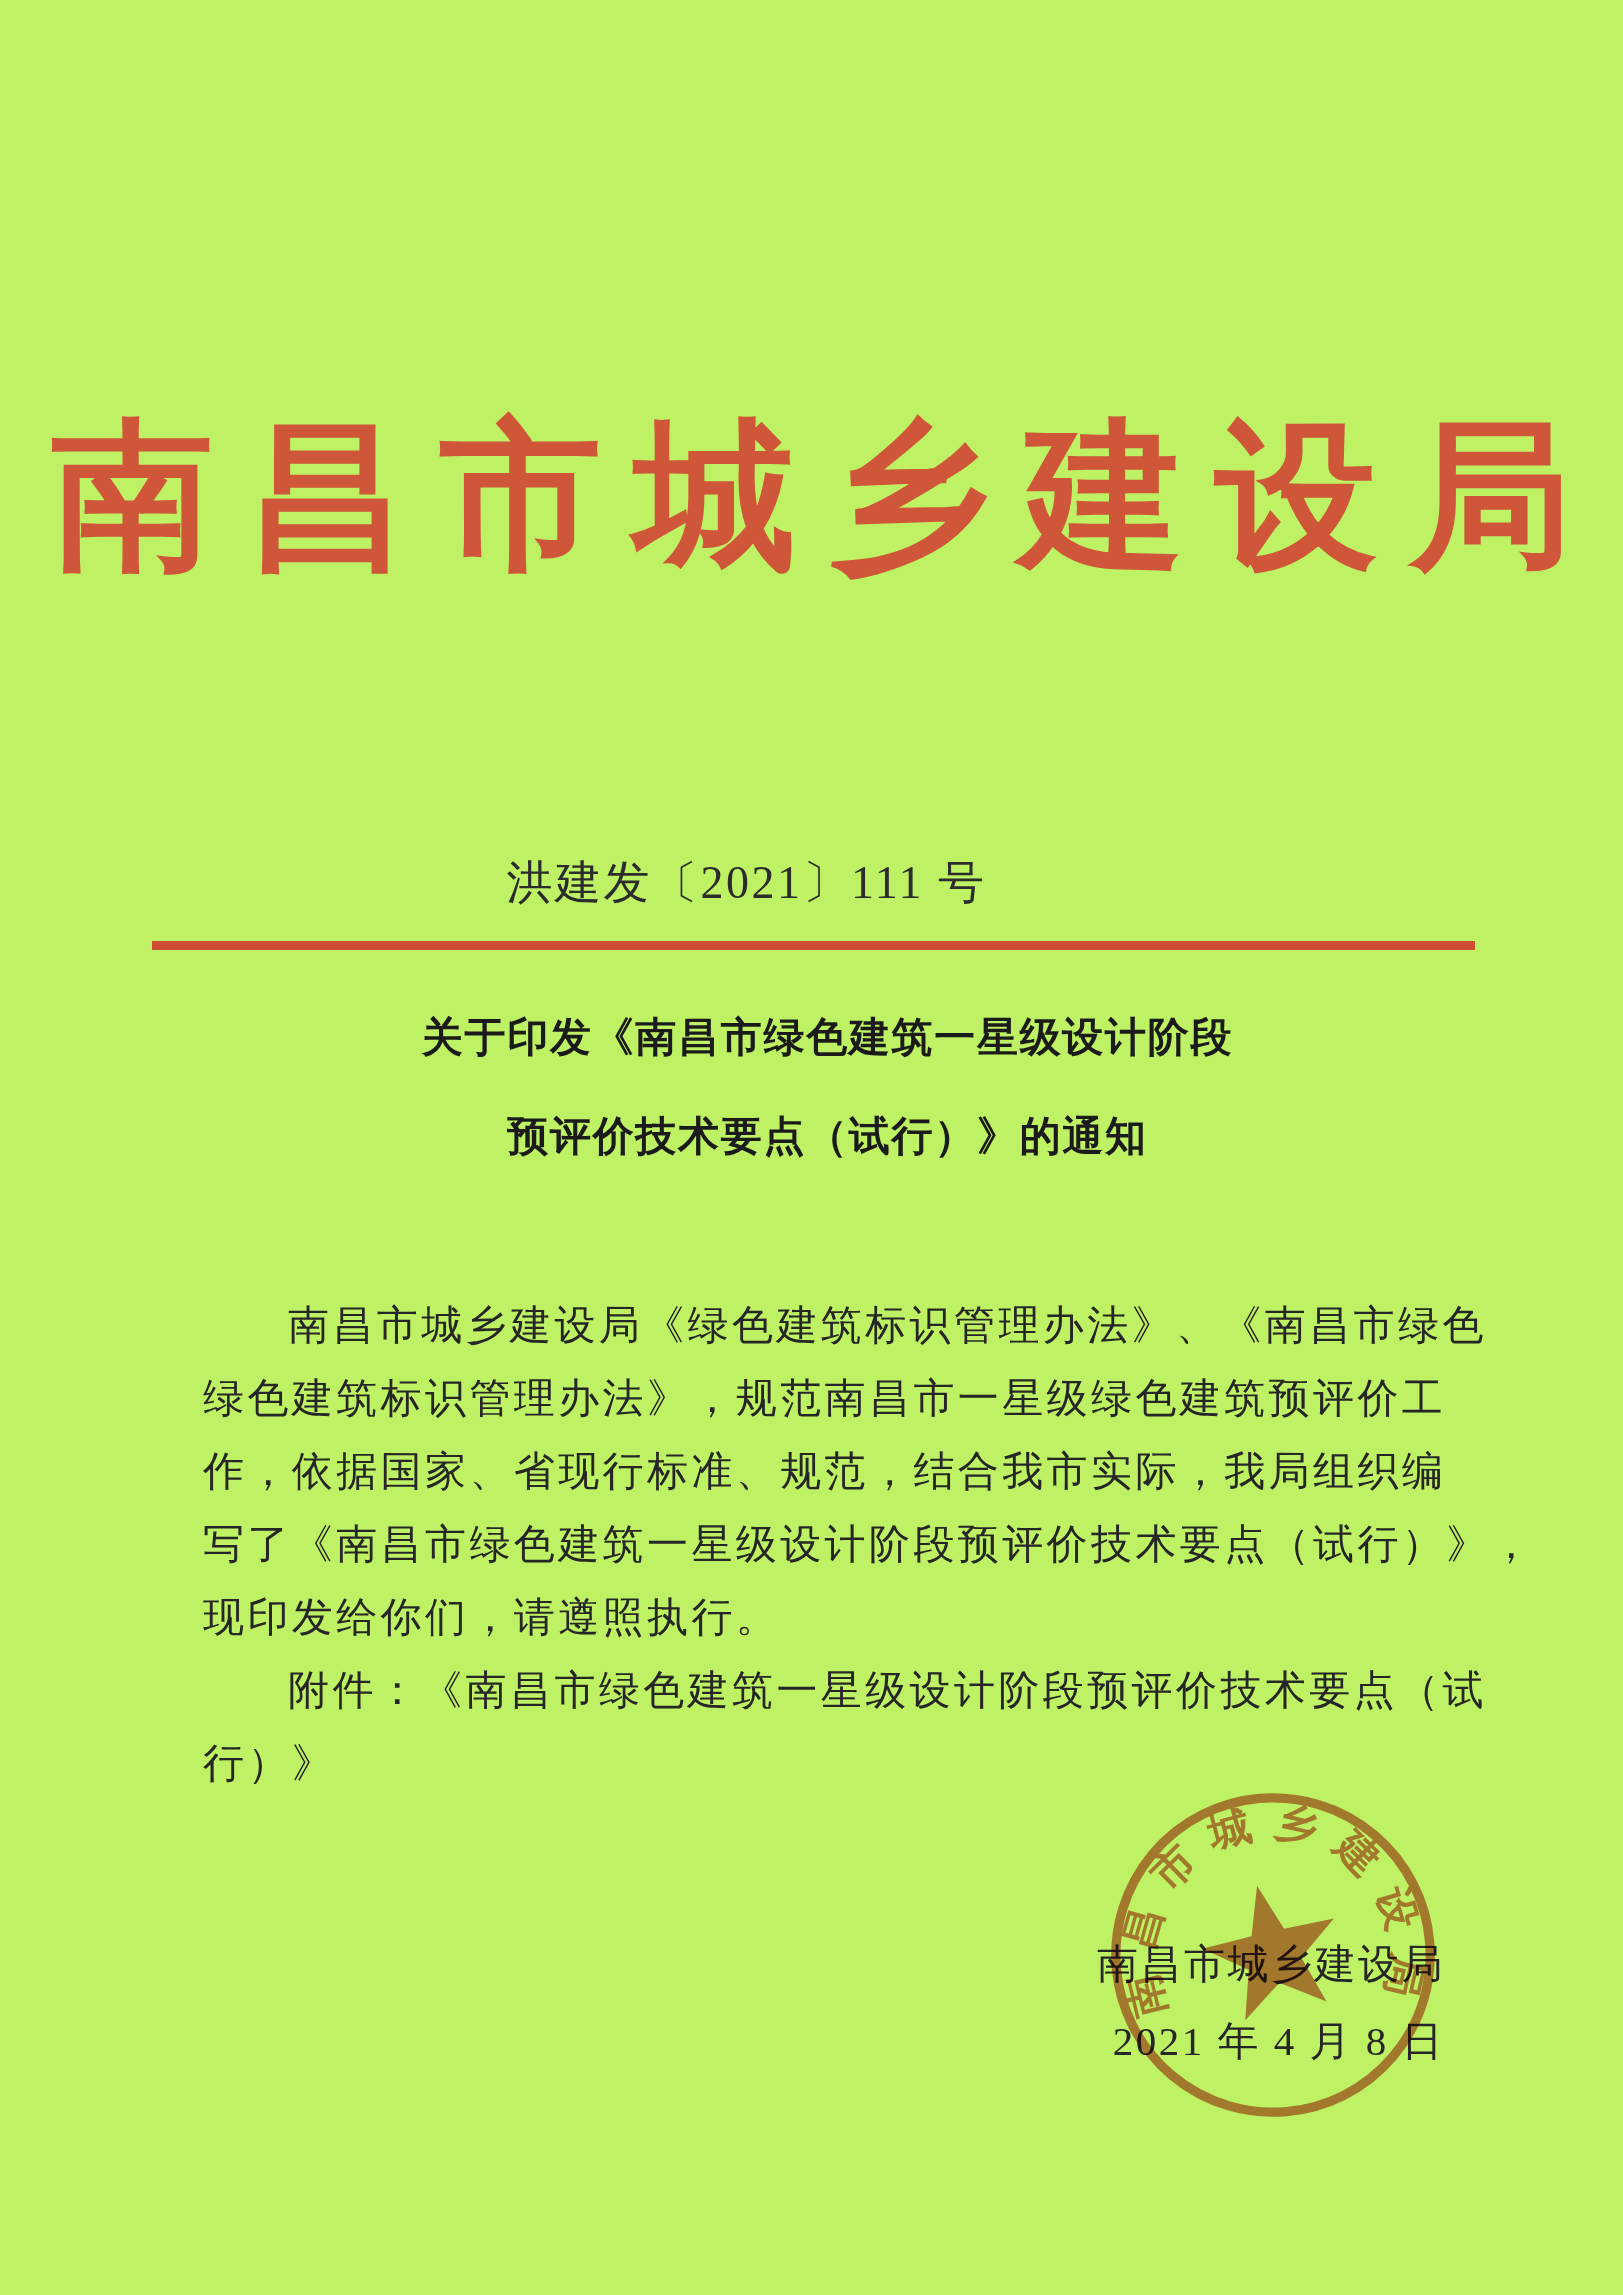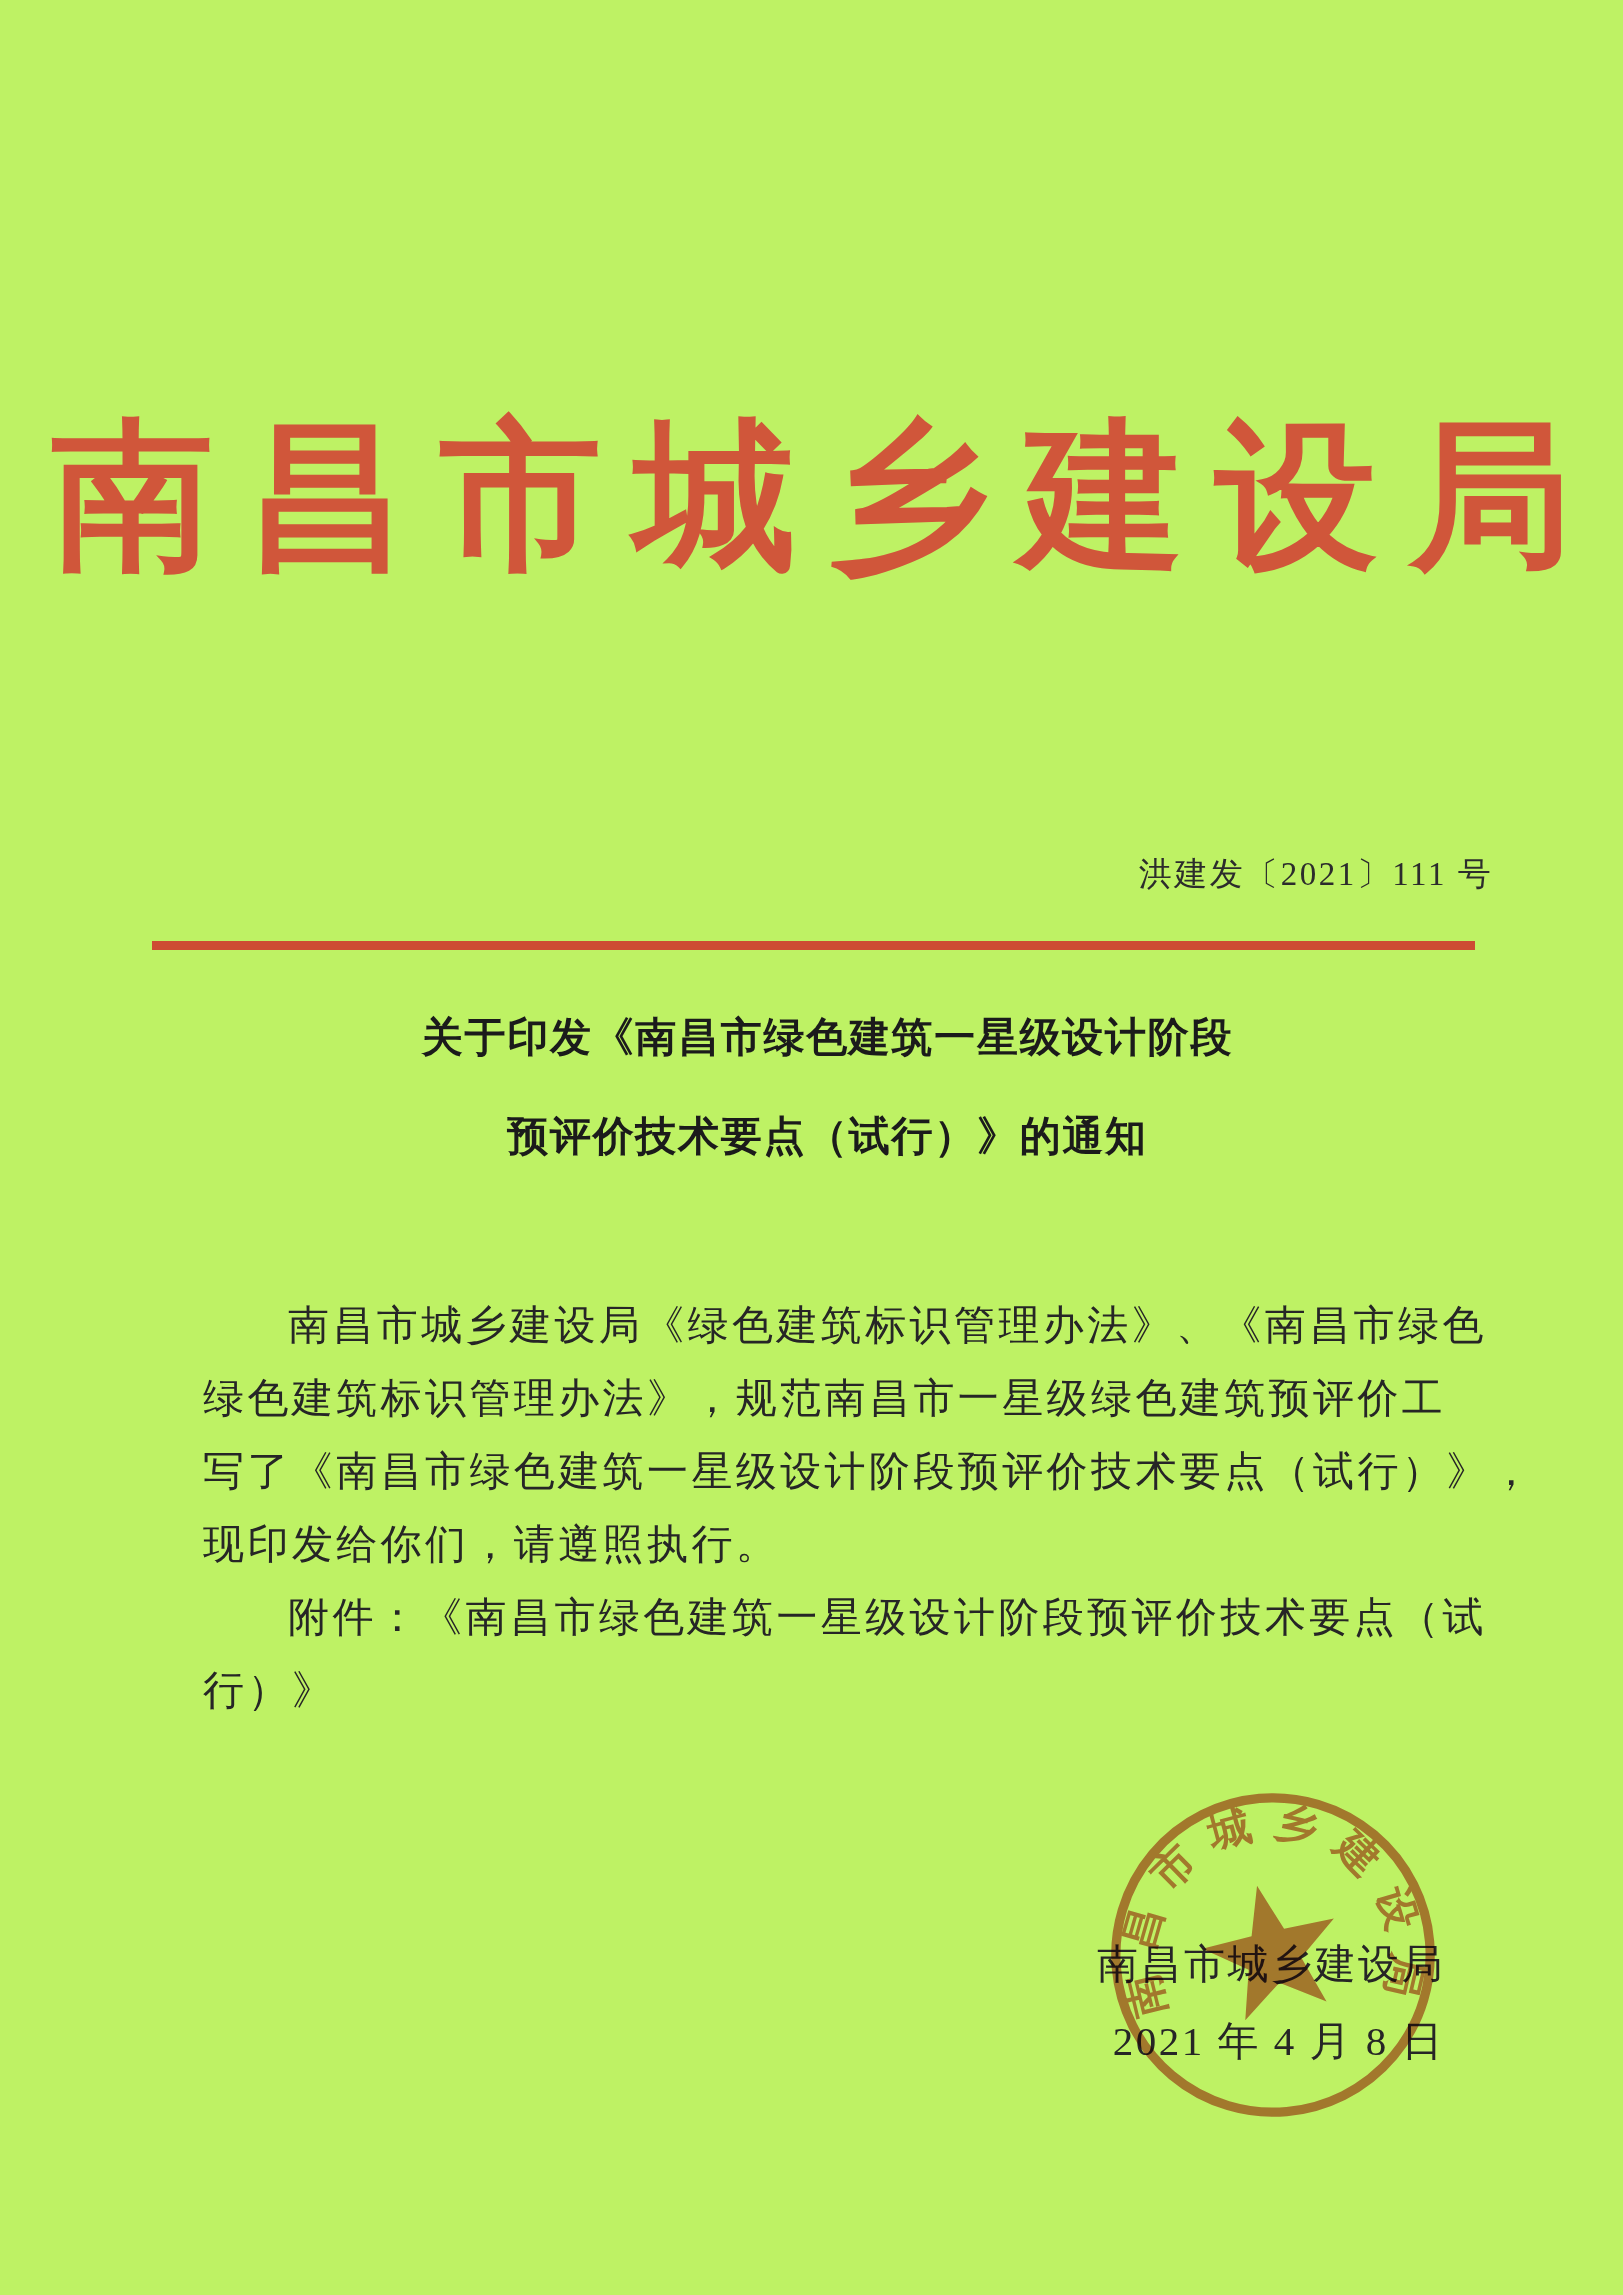--- a/index.html
+++ b/index.html
@@ -18,22 +18,22 @@
     text-align:center;
     font-size:162px;line-height:1.1;
     font-weight:700;
     letter-spacing:32px;text-indent:32px;
     color:#d0563a;
     white-space:nowrap;
   }
   
   .doc-number{
     position:absolute;top:852px;left:0;width:92%;
-    text-align:right;
-    font-size:33px;letter-spacing:2.5px;
+    text-align:center;
+    font-size:46px;letter-spacing:2.5px;
     color:#2c2c2c;
     white-space:nowrap;
   }
   
   .red-rule{
     position:absolute;top:941px;left:152px;width:1323px;height:8.5px;
     background:#cd4c33;
   }
   
   .title{
@@ -87,20 +87,21 @@
   <div class="red-rule"></div>
 
   <h1 class="title">
     <span class="title-line">关于印发《南昌市绿色建筑一星级设计阶段</span>
     <span class="title-line">预评价技术要点（试行）》的通知</span>
   </h1>
 
   <div class="body-text">
     <div class="body-line indent">南昌市城乡建设局《绿色建筑标识管理办法》、《南昌市绿色</div>
     <div class="body-line">绿色建筑标识管理办法》，规范南昌市一星级绿色建筑预评价工</div>
+    <div class="body-line">作，依据国家、省现行标准、规范，结合我市实际，我局组织编</div>
     <div class="body-line">写了《南昌市绿色建筑一星级设计阶段预评价技术要点（试行）》，</div>
     <div class="body-line">现印发给你们，请遵照执行。</div>
     <div class="body-line indent">附件：《南昌市绿色建筑一星级设计阶段预评价技术要点（试</div>
     <div class="body-line">行）》</div>
   </div>
 
   <div class="signature">
     <div>南昌市城乡建设局</div>
     <div>2021 年 4 月 8 日</div>
   </div>

